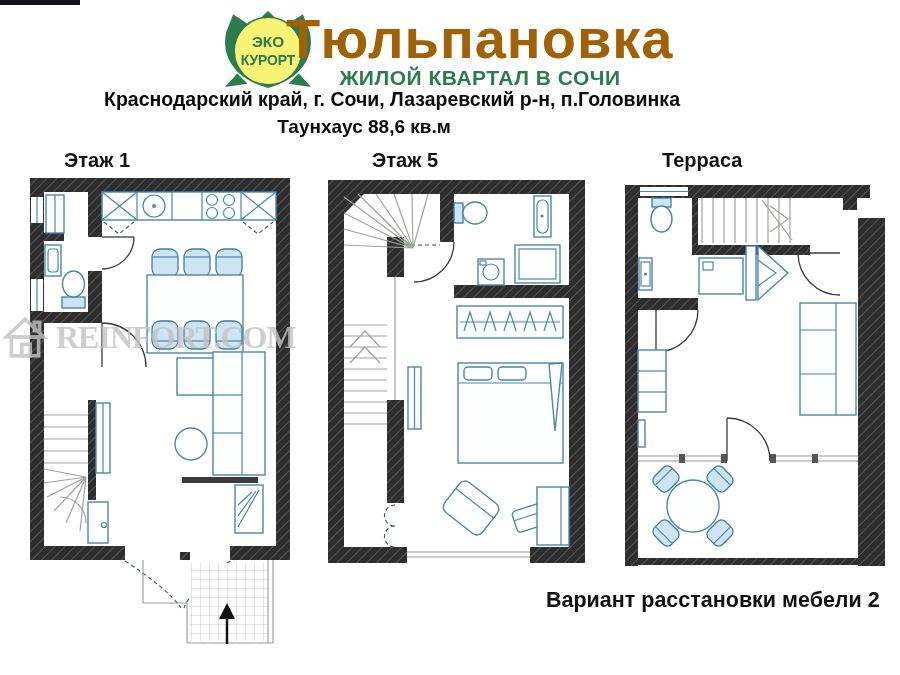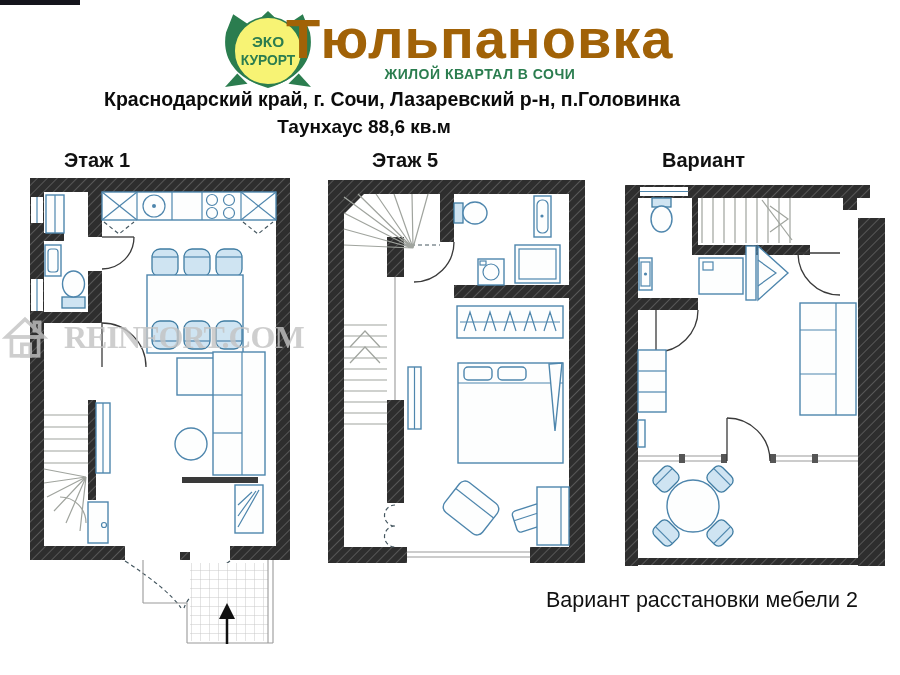--- a/index.html
+++ b/index.html
@@ -3,30 +3,30 @@
 <meta charset="utf-8">
 <style>
   html,body{margin:0;padding:0;background:#fff;}
   #stage{position:relative;width:900px;height:675px;background:#fff;overflow:hidden;
          font-family:"Liberation Sans", sans-serif;}
   .abs{position:absolute;}
   
   #topbar-artifact{left:0;top:0;width:80px;height:5px;background:#14141c;}
   #brand-title{left:286px;top:10px;font-size:56px;font-weight:800;letter-spacing:1px;
                color:#a16207;line-height:58px;white-space:nowrap;}
-  #brand-subtitle{left:287px;top:66px;width:386px;text-align:center;font-size:14px;
+  #brand-subtitle{left:287px;top:66px;width:386px;text-align:center;font-size:21px;
                   font-weight:800;color:#2b7d4f;letter-spacing:.5px;white-space:nowrap;}
   #address-line{left:0;top:88px;width:784px;text-align:center;font-size:19.5px;
                 font-weight:700;color:#0b0b0b;}
   #area-line{left:0;top:116px;width:728px;text-align:center;font-size:19px;
              font-weight:700;color:#0b0b0b;}
   .plan-label{font-size:20px;font-weight:700;color:#111;margin-left:34px;}
-  #caption-text{left:546px;top:588px;font-size:21.5px;font-weight:400;color:#111;white-space:nowrap;}
+  #caption-text{left:546px;top:588px;font-size:21.5px;font-weight:700;color:#111;white-space:nowrap;}
   
-  #watermark{left:2px;top:314px;display:flex;align-items:center;gap:16px;opacity:.8;}
+  #watermark{left:2px;top:314px;display:flex;align-items:center;gap:8px;opacity:.8;}
   #watermark-text{font-family:"Liberation Serif", serif;font-weight:700;font-size:32px;
                   letter-spacing:-1px;color:#c3c3c3;}
   
   svg .f   {fill:#fdfefe;stroke:#4e86ad;stroke-width:1.4;}
   svg .ff  {fill:#cfe4f2;stroke:#3f7ca2;stroke-width:1.3;}
   svg .ln  {fill:none;stroke:#4e86ad;stroke-width:1.2;}
   svg .thin{fill:none;stroke:#9a9a9a;stroke-width:1.1;}
   svg .stair{fill:none;stroke:#a0a49e;stroke-width:1.2;}
   svg .door{fill:none;stroke:#3a3a3a;stroke-width:1.3;}
   svg .dash{fill:none;stroke:#44565f;stroke-width:1.2;stroke-dasharray:4 3;}
@@ -48,21 +48,21 @@
     <text x="50" y="58" text-anchor="middle" font-size="13.5" font-weight="bold" fill="#2b7d4f">КУРОРТ</text>
   </svg>
 
   <div class="abs" id="brand-title">Тюльпановка</div>
   <div class="abs" id="brand-subtitle">ЖИЛОЙ КВАРТАЛ В СОЧИ</div>
   <div class="abs" id="address-line">Краснодарский край, г. Сочи, Лазаревский р-н, п.Головинка</div>
   <div class="abs" id="area-line">Таунхаус 88,6 кв.м</div>
 
   <div class="abs plan-label" style="left:30px;top:149px">Этаж 1</div>
   <div class="abs plan-label" style="left:338px;top:149px">Этаж 5</div>
-  <div class="abs plan-label" style="left:628px;top:149px">Вариант</div>
+  <div class="abs plan-label" style="left:628px;top:149px">Терраса</div>
 
   <svg id="f1" class="abs" style="left:30px;top:175px" width="260" height="470" viewBox="0 0 260 470">
     <defs>
       <pattern id="hp1" width="7" height="7" patternUnits="userSpaceOnUse" patternTransform="rotate(45)">
         <rect width="7" height="7" fill="#2e2e2e"></rect>
           <line x1="0" y1="0" x2="0" y2="7" stroke="#575757" stroke-width="2"></line>
       </pattern>
       <pattern id="g1" width="9" height="9" patternUnits="userSpaceOnUse">
         <rect width="9" height="9" fill="#fff"></rect>
           <path d="M9,0 L9,9 M0,9 L9,9" stroke="#c9c9c9" stroke-width="1" fill="none"></path>

